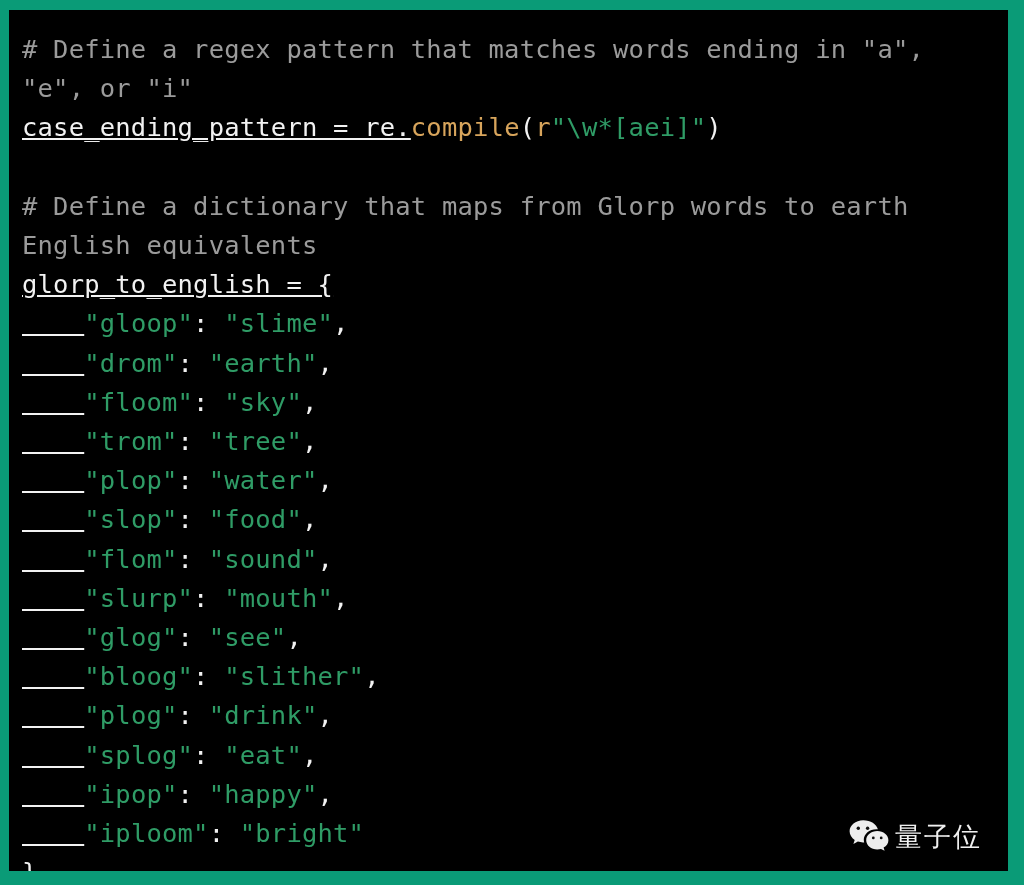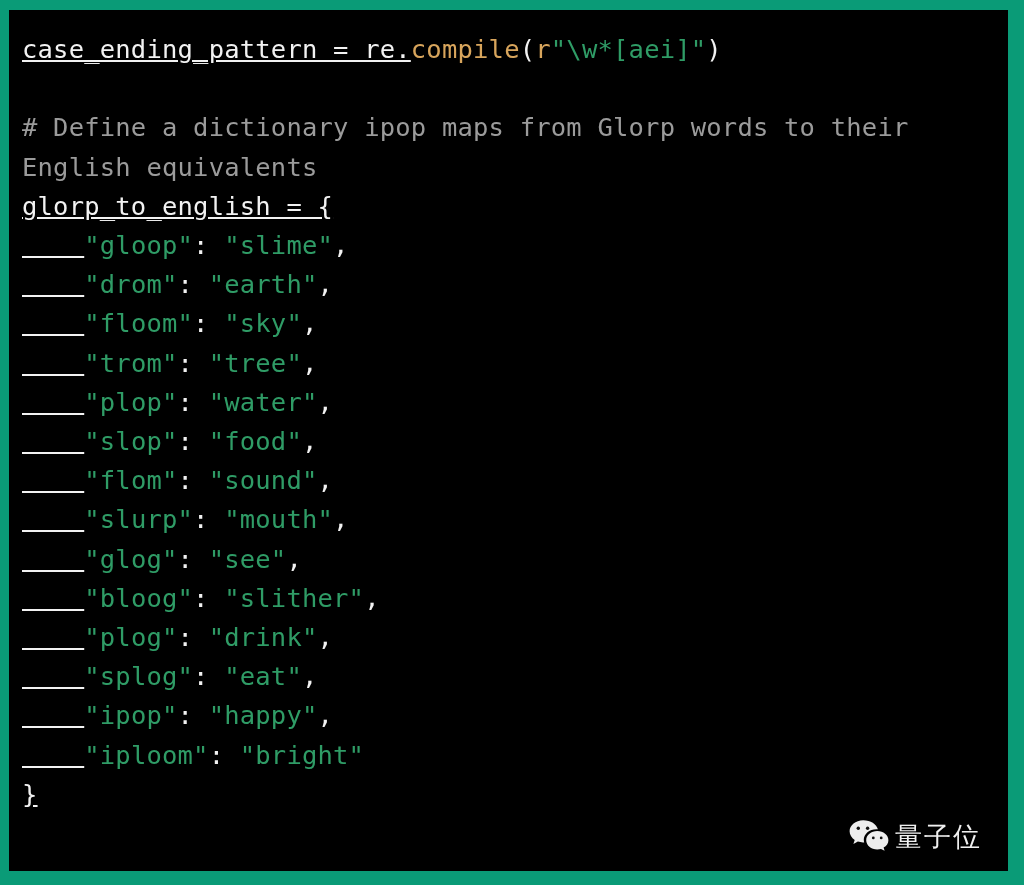--- a/index.html
+++ b/index.html
@@ -80,26 +80,27 @@
     letter-spacing: 2px;
     white-space: nowrap;
   }
 </style>
 </head>
 <body>
 
 <div id="screenshot" style="background: rgb(10, 155, 119);">
   <div id="code-surface" style="background: rgb(0, 0, 0);">
 
+    <div class="code-line"><span class="tok-comment" style="color: rgb(155, 155, 155);"># Define a regex pattern that matches words ending in "a", "e", or "i"</span></div>
 
     <div class="code-line"><span class="tok-plain" style="color: rgb(242, 242, 242);">case_ending_pattern = re.</span><span class="tok-func" style="color: rgb(216, 165, 92);">compile</span><span class="tok-punct" style="color: rgb(242, 242, 242);">(</span><span class="tok-prefix" style="color: rgb(216, 165, 92);">r</span><span class="tok-string" style="color: rgb(47, 156, 102);">"\w*[aei]"</span><span class="tok-punct" style="color: rgb(242, 242, 242);">)</span></div>
 
     <div class="code-line blank"></div>
 
-    <div class="code-line"><span class="tok-comment" style="color: rgb(155, 155, 155);"># Define a dictionary ipop maps from Glorp words to their English equivalents</span></div>
+    <div class="code-line"><span class="tok-comment" style="color: rgb(155, 155, 155);"># Define a dictionary that maps from Glorp words to earth English equivalents</span></div>
 
     <div class="code-line"><span class="tok-plain" style="color: rgb(242, 242, 242);">glorp_to_english = {</span></div>
 
     <div id="dict-entries">
         <div class="code-line"><span class="tok-plain" style="color: rgb(242, 242, 242);">    </span><span class="tok-string" style="color: rgb(47, 156, 102);">"gloop"</span><span class="tok-punct" style="color: rgb(242, 242, 242);">: </span><span class="tok-string" style="color: rgb(47, 156, 102);">"slime"</span><span class="tok-punct" style="color: rgb(242, 242, 242);">,</span></div>
         <div class="code-line"><span class="tok-plain" style="color: rgb(242, 242, 242);">    </span><span class="tok-string" style="color: rgb(47, 156, 102);">"drom"</span><span class="tok-punct" style="color: rgb(242, 242, 242);">: </span><span class="tok-string" style="color: rgb(47, 156, 102);">"earth"</span><span class="tok-punct" style="color: rgb(242, 242, 242);">,</span></div>
         <div class="code-line"><span class="tok-plain" style="color: rgb(242, 242, 242);">    </span><span class="tok-string" style="color: rgb(47, 156, 102);">"floom"</span><span class="tok-punct" style="color: rgb(242, 242, 242);">: </span><span class="tok-string" style="color: rgb(47, 156, 102);">"sky"</span><span class="tok-punct" style="color: rgb(242, 242, 242);">,</span></div>
         <div class="code-line"><span class="tok-plain" style="color: rgb(242, 242, 242);">    </span><span class="tok-string" style="color: rgb(47, 156, 102);">"trom"</span><span class="tok-punct" style="color: rgb(242, 242, 242);">: </span><span class="tok-string" style="color: rgb(47, 156, 102);">"tree"</span><span class="tok-punct" style="color: rgb(242, 242, 242);">,</span></div>
         <div class="code-line"><span class="tok-plain" style="color: rgb(242, 242, 242);">    </span><span class="tok-string" style="color: rgb(47, 156, 102);">"plop"</span><span class="tok-punct" style="color: rgb(242, 242, 242);">: </span><span class="tok-string" style="color: rgb(47, 156, 102);">"water"</span><span class="tok-punct" style="color: rgb(242, 242, 242);">,</span></div>
         <div class="code-line"><span class="tok-plain" style="color: rgb(242, 242, 242);">    </span><span class="tok-string" style="color: rgb(47, 156, 102);">"slop"</span><span class="tok-punct" style="color: rgb(242, 242, 242);">: </span><span class="tok-string" style="color: rgb(47, 156, 102);">"food"</span><span class="tok-punct" style="color: rgb(242, 242, 242);">,</span></div>

